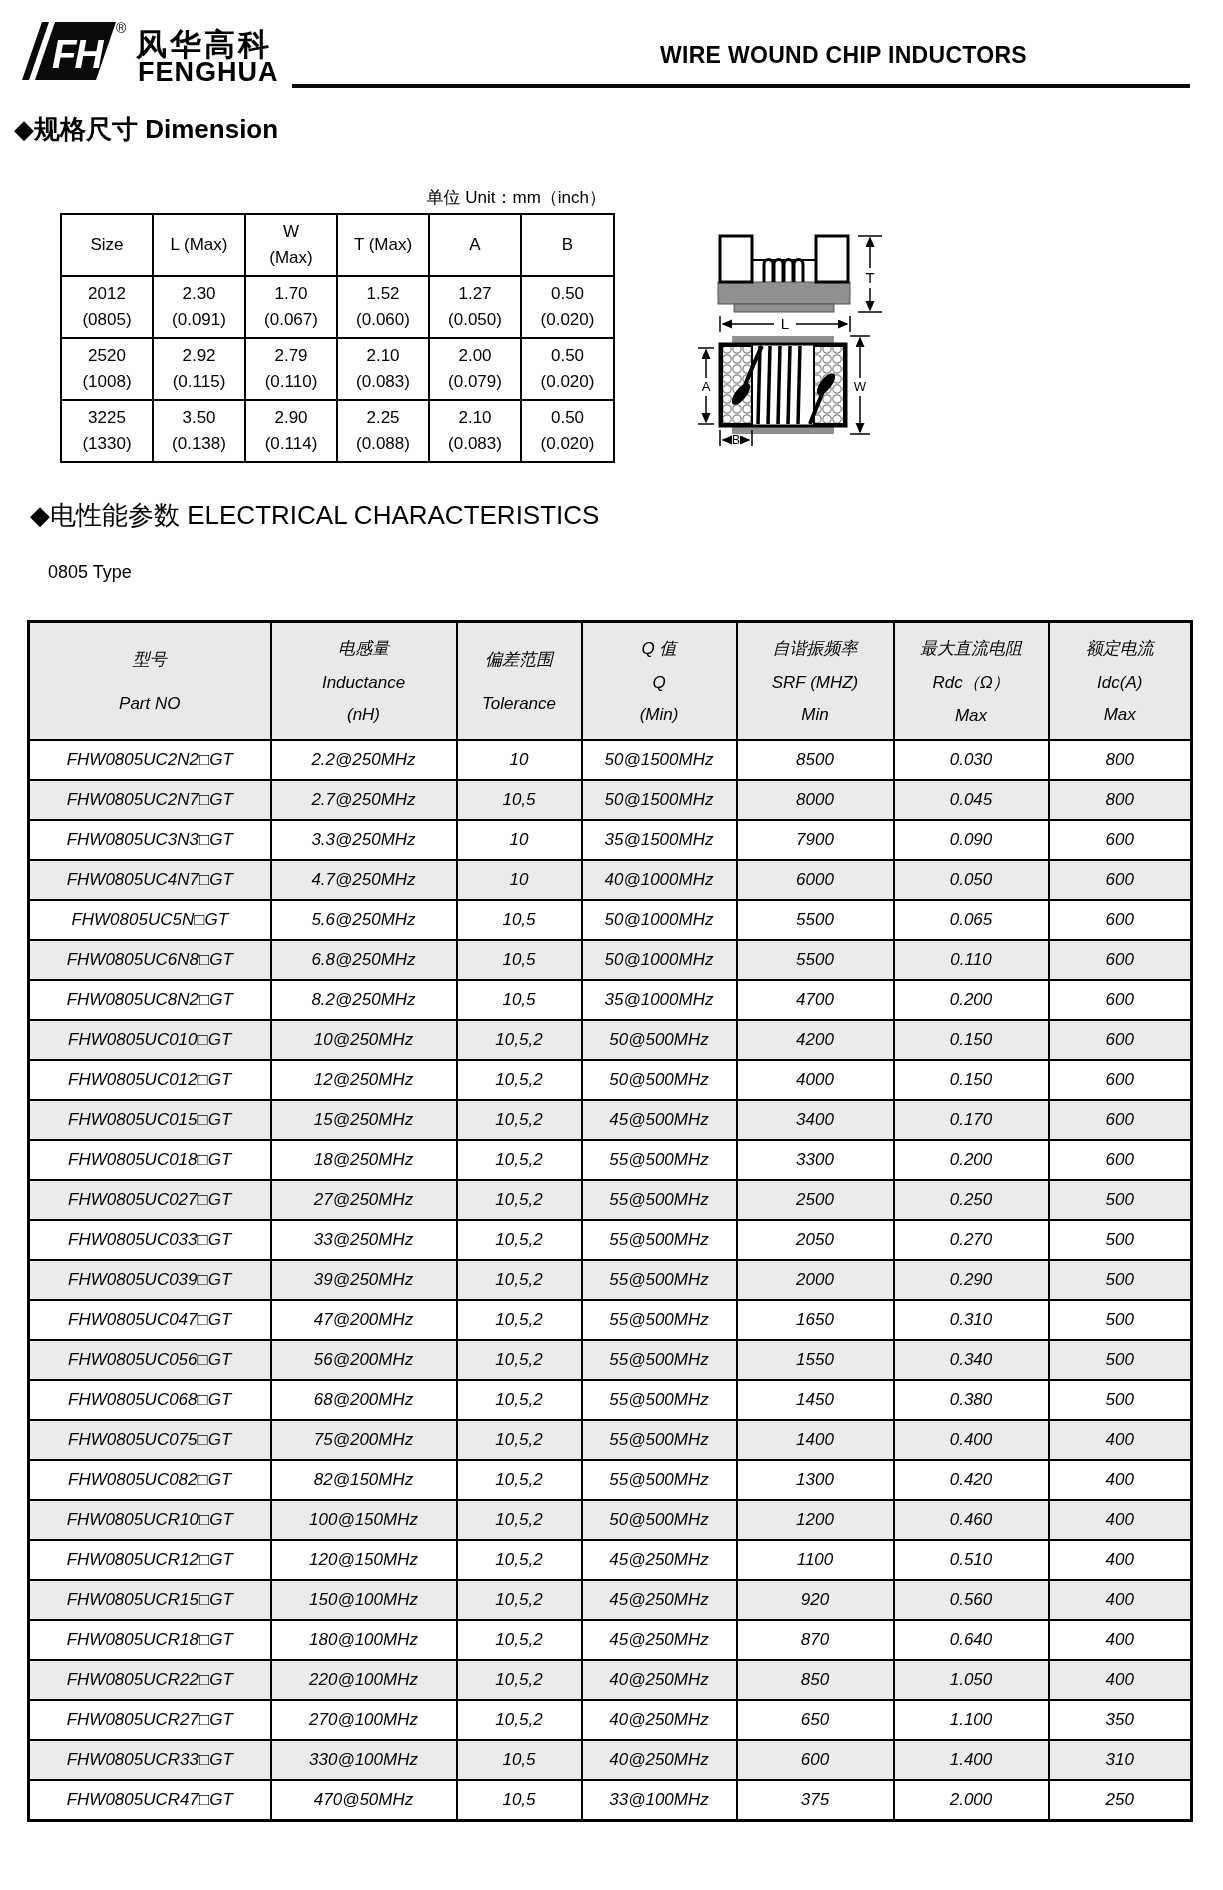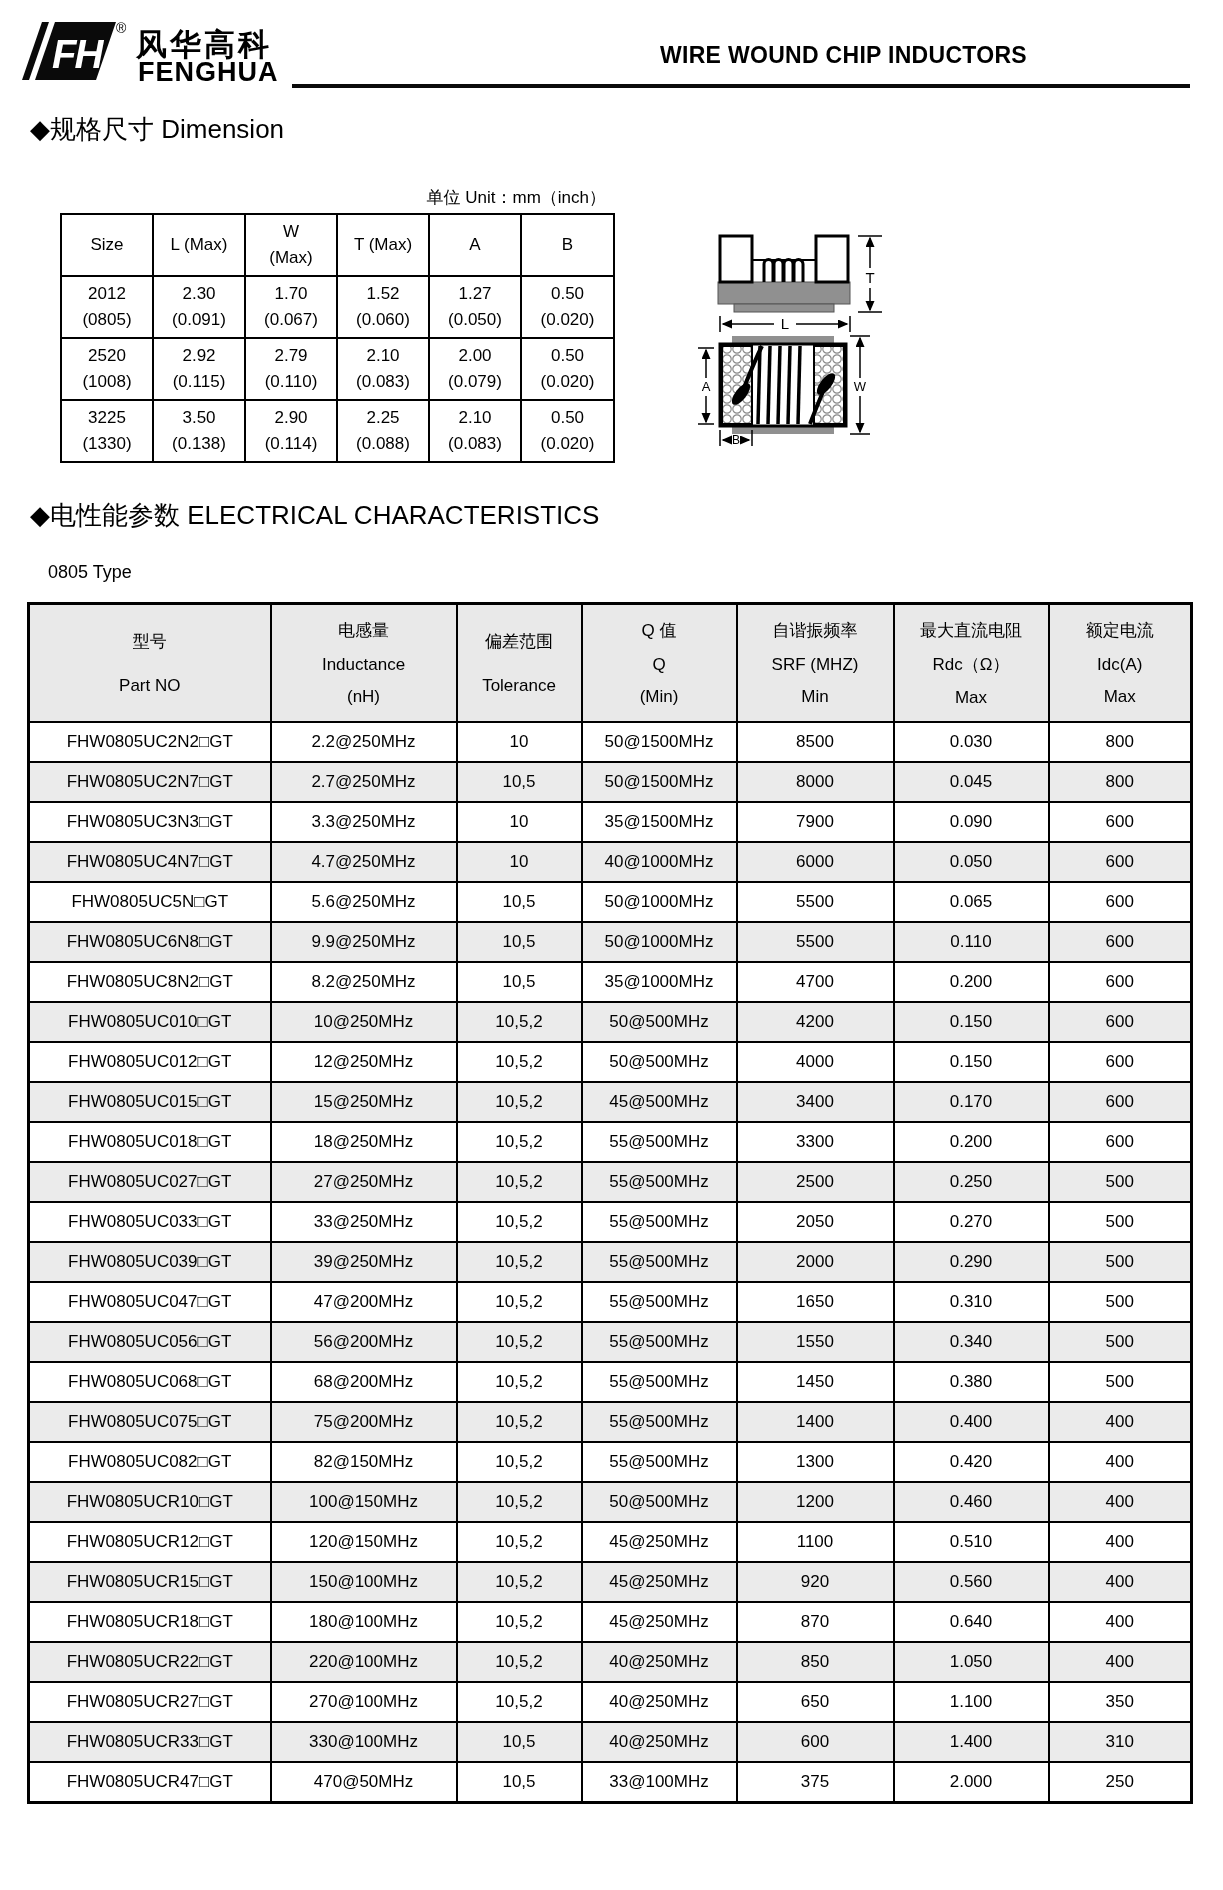--- a/index.html
+++ b/index.html
@@ -12,37 +12,37 @@
 
   
   .brand-cn{left:136px;top:24px;font-size:31px;font-weight:bold;letter-spacing:3px;}
   .brand-en{left:138px;top:57px;font-size:27px;font-weight:bold;letter-spacing:1px;}
   .registered{left:116px;top:20px;font-size:14px;}
   .doc-title{top:42px;right:33px;font-size:23px;font-weight:bold;letter-spacing:0.3px;}
   .header-rule{top:84px;left:292px;width:898px;height:4px;background:#0a0a0a;}
 
   
   .sec-heading{font-size:26px;color:#000;}
-  .sec1-heading{left:30px;top:112px;}
+  .sec1-heading{left:14px;top:112px;font-weight:bold;}
   .sec2-heading{left:30px;top:498px;}
   .unit-note{left:340px;top:186px;width:266px;text-align:right;font-size:17px;}
   .type-label{left:48px;top:562px;font-size:18px;}
 
   
   .dim-wrap{left:60px;top:213px;}
   table{border-collapse:collapse;table-layout:fixed;}
   .dim-table{width:553px;font-size:17px;}
   .dim-table th,.dim-table td{
     border:2px solid #000;text-align:center;vertical-align:middle;
     font-weight:normal;padding:0;height:60px;background:#fff;
   }
   .dim-table div{line-height:26px;}
 
   
-  .el-wrap{left:27px;top:602px;}
+  .el-wrap{left:27px;top:620px;font-style:italic;}
   .el-table{width:1163px;font-size:17px;border:3px solid #000;}
   .el-table th{
     border:2px solid #000;background:#e9e9e9;font-weight:normal;
     padding:0 2px;height:116px;vertical-align:middle;
   }
   .hwrap{display:flex;flex-direction:column;justify-content:space-evenly;height:112px;}
   .el-table td{
     border:2px solid #000;text-align:center;vertical-align:middle;
     padding:0 2px;height:38px;background:#fff;
   }
@@ -357,21 +357,21 @@
             <td>FHW0805UC5N□GT</td>
             <td>5.6@250MHz</td>
             <td>10,5</td>
             <td>50@1000MHz</td>
             <td>5500</td>
             <td>0.065</td>
             <td>600</td>
           </tr>
           <tr>
             <td>FHW0805UC6N8□GT</td>
-            <td>9.9@250MHz</td>
+            <td>6.8@250MHz</td>
             <td>10,5</td>
             <td>50@1000MHz</td>
             <td>5500</td>
             <td>0.110</td>
             <td>600</td>
           </tr>
           <tr>
             <td>FHW0805UC8N2□GT</td>
             <td>8.2@250MHz</td>
             <td>10,5</td>

